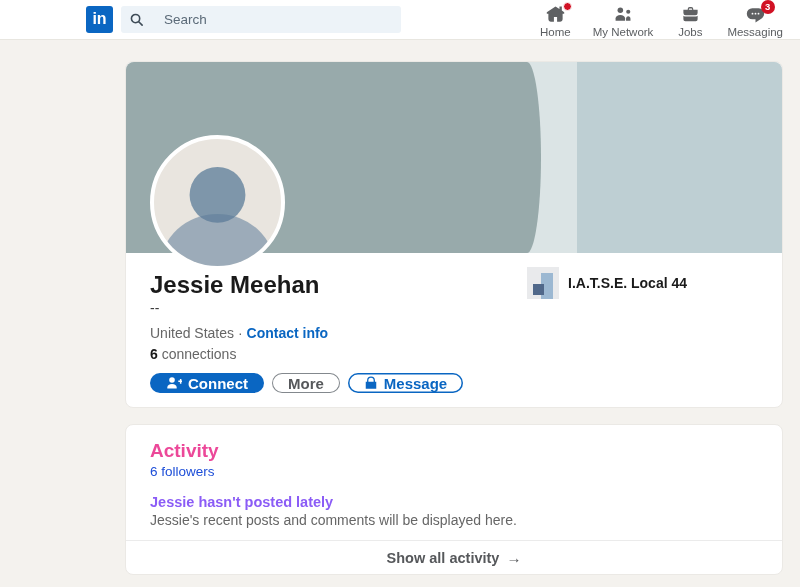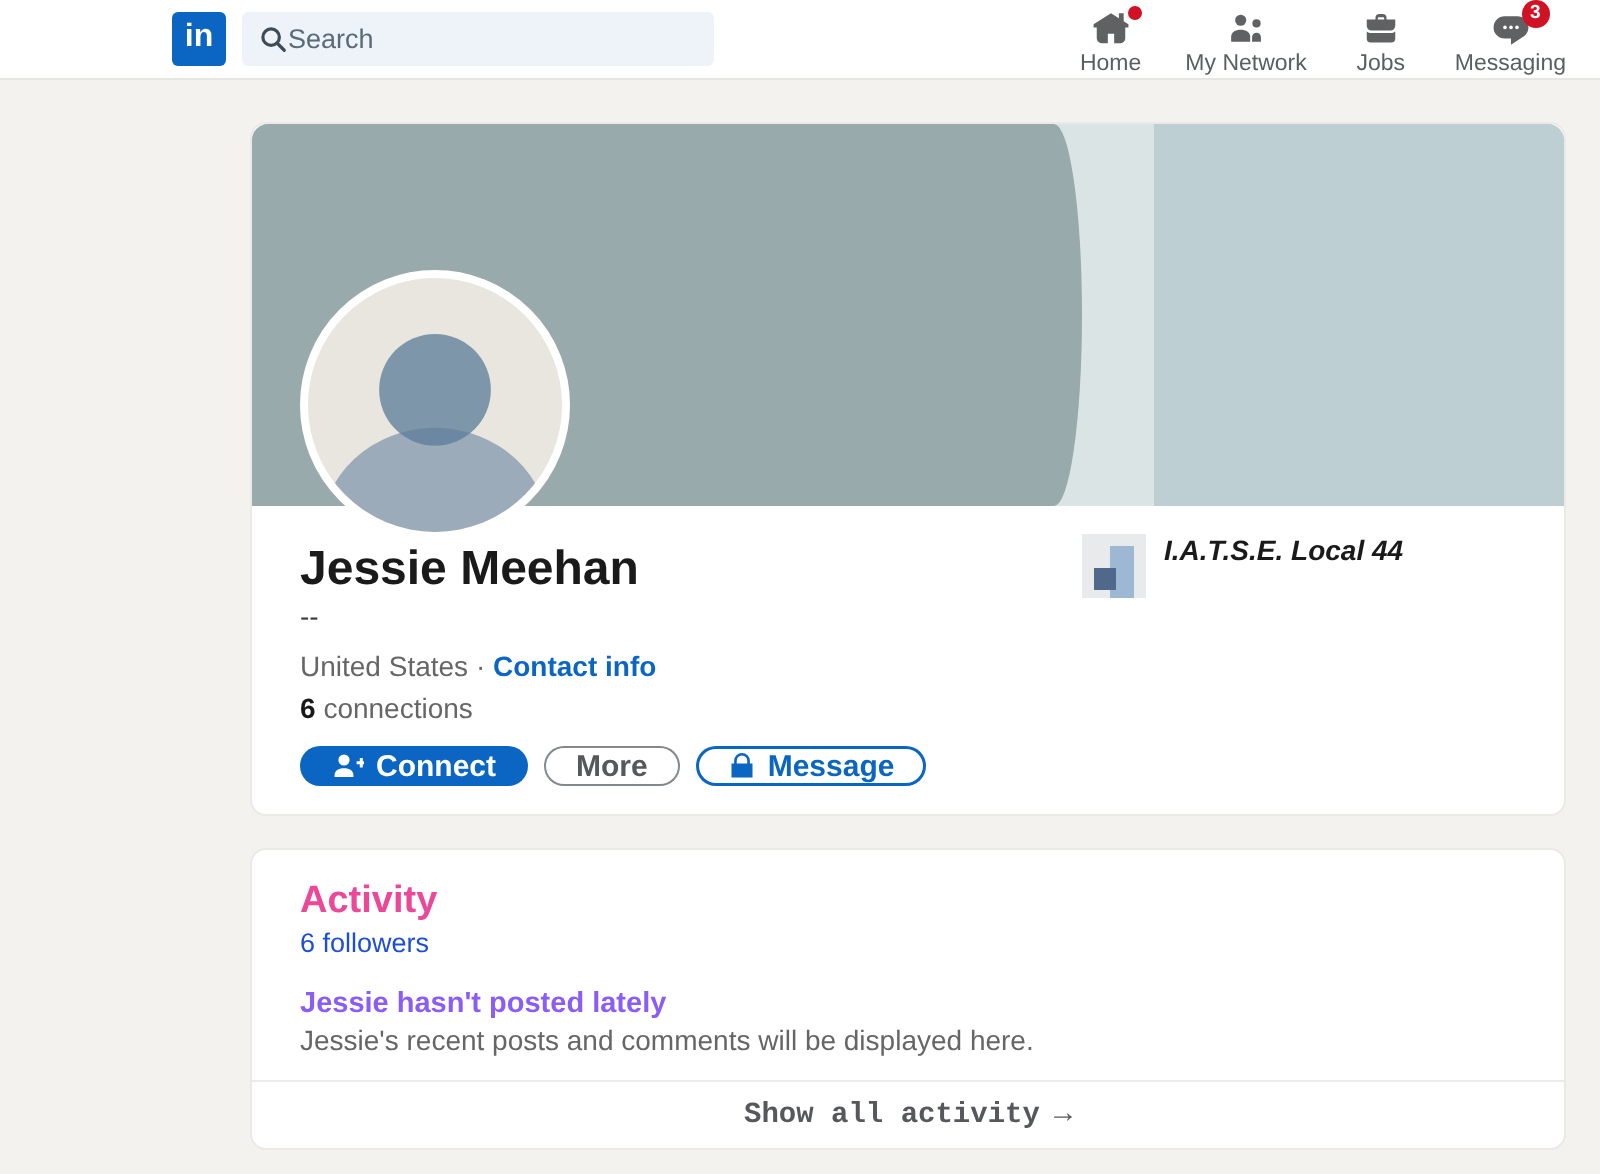--- a/index.html
+++ b/index.html
@@ -14,22 +14,22 @@
     height:40px; background:#ffffff; border-bottom:1px solid #e8e6e0;
     display:flex; align-items:center; padding-left:86px; padding-right:6px;
   }
   .li-logo {
     width:27px; height:27px; background:#0a66c2; border-radius:3px;
     color:#fff; font-weight:700; font-size:16px;
     display:flex; align-items:center; justify-content:center;
     line-height:1; padding-bottom:2px; cursor:pointer;
   }
   .search-box {
-    margin-left:8px; width:236px; height:27px; background:#edf3f8;
-    border-radius:3px; display:flex; align-items:center; padding:0 8px; gap:0;
+    margin-left:8px; width:280px; height:27px; background:#edf3f8;
+    border-radius:3px; display:flex; align-items:center; padding:0 8px; gap:20px;
   }
   .search-box input {
     border:none; outline:none; background:transparent; flex:1;
     font-family:inherit; font-size:13.5px; color:#1a1a1a;
   }
   .search-box input::placeholder { color:#5b6a78; }
   .nav-items { margin-left:auto; display:flex; align-items:flex-start; }
   .nav-item {
     display:flex; flex-direction:column; align-items:center;
     padding:3px 11px 0 11px; cursor:pointer; min-width:52px;
@@ -80,36 +80,36 @@
   .btn-row { margin-top:10px; display:flex; gap:8px; align-items:center; }
   .btn {
     height:20px; border-radius:16px; display:inline-flex; align-items:center;
     gap:6px; padding:0 16px; font-family:inherit; font-size:15px; font-weight:600;
     cursor:pointer; background:#fff; border:none; line-height:1;
   }
   .btn-primary { background:#0a66c2; color:#fff; }
   .btn-outline-blue { color:#0a66c2; box-shadow:inset 0 0 0 1.5px #0a66c2; }
   .btn-outline-gray { color:#56585b; box-shadow:inset 0 0 0 1px #83888d; }
   .company-row {
-    position:absolute; top:205px; left:415px; display:flex; 
-    gap:9px; cursor:pointer;font-style:italic;
+    position:absolute; top:205px; left:401px; display:flex; align-items:center;
+    gap:9px; cursor:pointer;
   }
   .company-logo { width:32px; height:32px; }
   .company-name { font-size:14px; font-weight:600; color:#1a1a1a; }
   
   .activity-card { margin-top:16px; }
   .act-pad { padding:14px 24px 12px 24px; }
   .act-title { font-size:19px; font-weight:600; color:#ec4899; line-height:24px; }
   .act-followers { font-size:13.5px; color:#1d4ed8; margin-top:1px; }
   .act-empty-title { margin-top:15px; font-size:14.5px; font-weight:700; color:#8b5cf6; }
   .act-empty-desc { margin-top:2px; font-size:14px; color:#666666; }
   .act-footer {
     border-top:1px solid #ebebeb; height:34px; display:flex; align-items:center;
     justify-content:center; font-size:14.5px; font-weight:600; color:#56585b;
-    cursor:pointer; border-radius:0 0 8px 8px;font-family:Liberation Mono, monospace;
+    cursor:pointer; border-radius:0 0 8px 8px;
   }
   .act-footer .arrow { margin-left:7px; font-weight:400; font-size:15px; }
 </style>
 </head>
 <body>
 
 <header class="gnav">
   <div class="li-logo">in</div>
 
   <div class="search-box">

